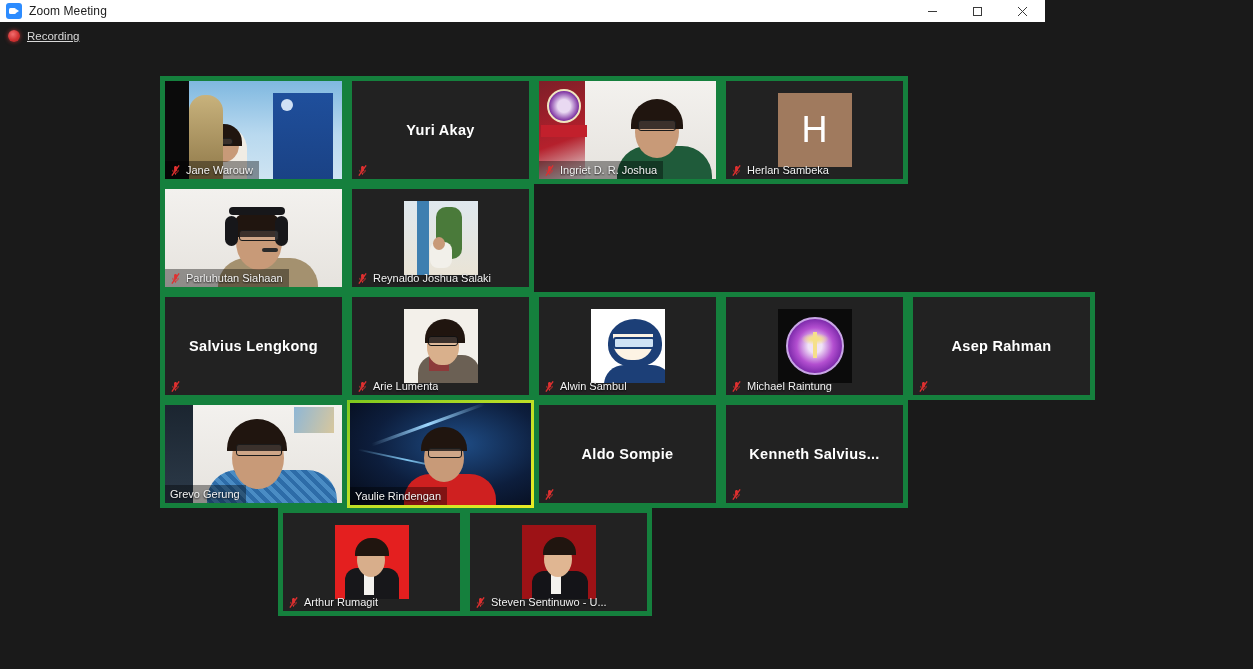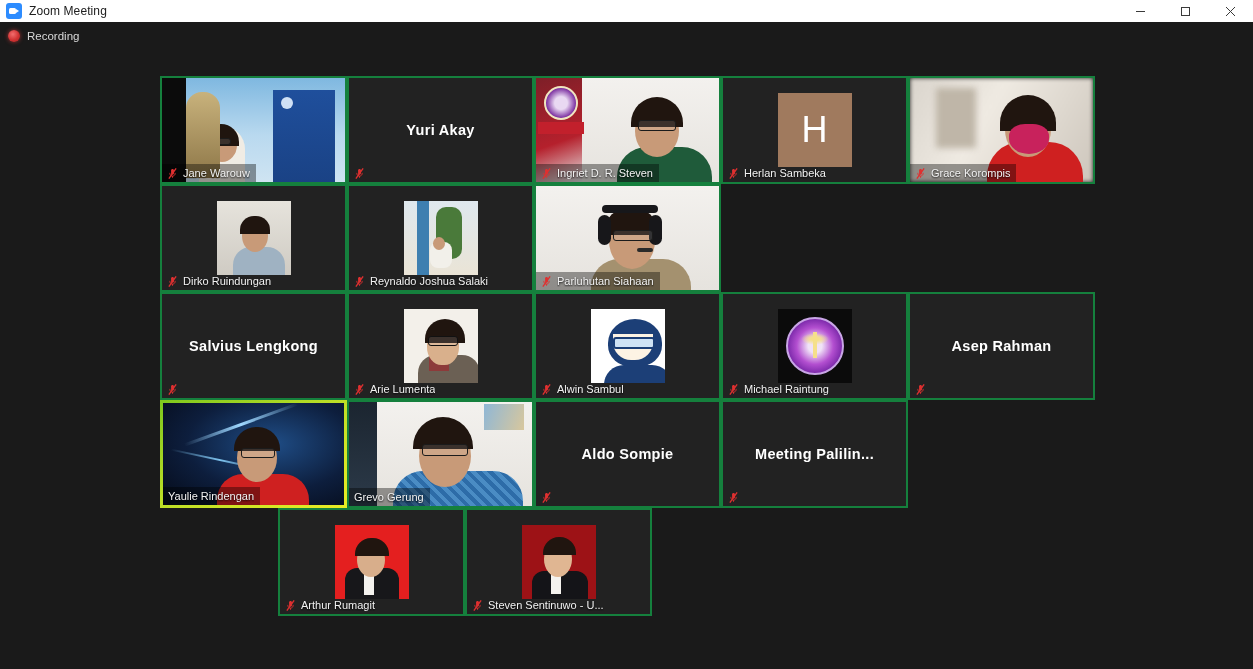--- a/index.html
+++ b/index.html
@@ -6,21 +6,21 @@
   html, body {
     width: 1253px; height: 669px;
     overflow: hidden;
     background: #1a1a1a;
     font-family: "Liberation Sans", sans-serif;
   }
 
   
   .titlebar {
     position: absolute; top: 0; left: 0;
-    width: 1253px; height: 22px;
+    width: 1045px; height: 22px;
     background: #ffffff;
     display: flex; align-items: center;
   }
   .tb-icon {
     width: 16px; height: 16px; margin-left: 6px; margin-right: 7px;
     background: #2d8cff; border-radius: 3px;
     position: relative; flex: 0 0 auto;
   }
   .tb-icon::before {
     content: ""; position: absolute;
@@ -57,39 +57,39 @@
   .recording {
     position: absolute; top: 4px; left: 8px;
     display: flex; align-items: center; gap: 7px;
     height: 20px;
   }
   .rec-dot {
     width: 12px; height: 12px; border-radius: 50%;
     background: radial-gradient(circle at 40% 35%, #f26d6d 0%, #d03232 55%, #a82424 100%);
     box-shadow: 0 0 4px rgba(220,60,60,.7);
   }
-  .rec-label { font-size: 11.5px; color: #d8d8d8; }
+  .rec-label { font-size: 11.5px; color: #d8d8d8; text-decoration: underline; }
 
   
   .grid {
     position: absolute;
     left: 160px; top: 54px;
     width: 934px; height: 432px;
   }
   .row { display: flex; height: 108px; }
   .row-bottom {
     position: absolute; left: 278px; top: 486px;
     display: flex; height: 108px;
   }
 
   .tile {
     position: relative;
     width: 187px; height: 108px;
     background: #222222;
-    border: 2px solid #15803d;
+    border: 5px solid #15803d;
     overflow: hidden;
     flex: 0 0 auto;
   }
 
   
   .bigname {
     position: absolute; inset: 0;
     display: flex; align-items: center; justify-content: center;
     color: #ffffff; font-size: 14.5px; font-weight: bold;
     letter-spacing: .3px; text-align: center; padding: 0 6px;
@@ -241,91 +241,37 @@
     <div class="hair" style="position:absolute;left:52%;top:18%;width:52px;height:30px;border-radius:26px 26px 0 0;"></div>
     <div class="glasses" style="position:absolute;left:56%;top:40%;width:38px;height:11px;"></div>
           </div>
           <div class="nametag shaded">
       <svg class="mic-muted" viewBox="0 0 14 16">
   <path d="M7 2.2c-1 0-1.8.8-1.8 1.8v3.6c0 1 .8 1.8 1.8 1.8s1.8-.8 1.8-1.8V4c0-1-.8-1.8-1.8-1.8z" fill="#e03030"></path>
   <path d="M3.6 7.2v.6c0 1.9 1.5 3.5 3.4 3.5s3.4-1.6 3.4-3.5v-.6" fill="none" stroke="#e03030" stroke-width="1.2"></path>
   <line x1="7" y1="11.3" x2="7" y2="13.4" stroke="#e03030" stroke-width="1.2"></line>
   <line x1="11.6" y1="1.4" x2="2.4" y2="14.6" stroke="#e03030" stroke-width="1.7"></line>
 </svg>
-      <span class="label">Ingriet D. R. Steven</span>
+      <span class="label">Ingriet D. R. Joshua</span>
     </div>
         </div>
         <div class="tile">
           <div class="avatar letter">H</div>
           <div class="nametag">
       <svg class="mic-muted" viewBox="0 0 14 16">
   <path d="M7 2.2c-1 0-1.8.8-1.8 1.8v3.6c0 1 .8 1.8 1.8 1.8s1.8-.8 1.8-1.8V4c0-1-.8-1.8-1.8-1.8z" fill="#e03030"></path>
   <path d="M3.6 7.2v.6c0 1.9 1.5 3.5 3.4 3.5s3.4-1.6 3.4-3.5v-.6" fill="none" stroke="#e03030" stroke-width="1.2"></path>
   <line x1="7" y1="11.3" x2="7" y2="13.4" stroke="#e03030" stroke-width="1.2"></line>
   <line x1="11.6" y1="1.4" x2="2.4" y2="14.6" stroke="#e03030" stroke-width="1.7"></line>
 </svg>
       <span class="label">Herlan Sambeka</span>
     </div>
         </div>
-        <div class="tile">
-          <div class="video">
-            <div class="ph blur-room"></div>
-    <div style="position:absolute;left:14%;top:10%;width:40px;height:60px;background:#bfb6a8;filter:blur(3px);"></div>
-    <div class="shirt-red" style="position:absolute;left:42%;top:62%;width:96px;height:46px;border-radius:34px 34px 0 0;"></div>
-    <div class="skin" style="position:absolute;left:52%;top:24%;width:46px;height:54px;"></div>
-    <div class="hair" style="position:absolute;left:49%;top:16%;width:56px;height:36px;border-radius:28px 28px 0 0;"></div>
-    <div class="mask-pink" style="position:absolute;left:54%;top:44%;width:40px;height:30px;"></div>
-          </div>
-          <div class="nametag shaded">
-      <svg class="mic-muted" viewBox="0 0 14 16">
-  <path d="M7 2.2c-1 0-1.8.8-1.8 1.8v3.6c0 1 .8 1.8 1.8 1.8s1.8-.8 1.8-1.8V4c0-1-.8-1.8-1.8-1.8z" fill="#e03030"></path>
-  <path d="M3.6 7.2v.6c0 1.9 1.5 3.5 3.4 3.5s3.4-1.6 3.4-3.5v-.6" fill="none" stroke="#e03030" stroke-width="1.2"></path>
-  <line x1="7" y1="11.3" x2="7" y2="13.4" stroke="#e03030" stroke-width="1.2"></line>
-  <line x1="11.6" y1="1.4" x2="2.4" y2="14.6" stroke="#e03030" stroke-width="1.7"></line>
-</svg>
-      <span class="label">Grace Korompis</span>
-    </div>
-        </div>
       </div>
       <div class="row">
-        <div class="tile">
-          <div class="avatar">
-            <div class="ph" style="background:linear-gradient(180deg,#e6e3dc 0%,#cfcbc3 100%);"></div>
-    <div style="position:absolute;left:22%;top:62%;width:52px;height:30px;background:#9fb2c2;border-radius:18px 18px 0 0;"></div>
-    <div class="skin" style="position:absolute;left:34%;top:26%;width:26px;height:32px;"></div>
-    <div class="hair" style="position:absolute;left:32%;top:20%;width:30px;height:18px;border-radius:14px 14px 0 0;"></div>
-          </div>
-          <div class="nametag">
-      <svg class="mic-muted" viewBox="0 0 14 16">
-  <path d="M7 2.2c-1 0-1.8.8-1.8 1.8v3.6c0 1 .8 1.8 1.8 1.8s1.8-.8 1.8-1.8V4c0-1-.8-1.8-1.8-1.8z" fill="#e03030"></path>
-  <path d="M3.6 7.2v.6c0 1.9 1.5 3.5 3.4 3.5s3.4-1.6 3.4-3.5v-.6" fill="none" stroke="#e03030" stroke-width="1.2"></path>
-  <line x1="7" y1="11.3" x2="7" y2="13.4" stroke="#e03030" stroke-width="1.2"></line>
-  <line x1="11.6" y1="1.4" x2="2.4" y2="14.6" stroke="#e03030" stroke-width="1.7"></line>
-</svg>
-      <span class="label">Dirko Ruindungan</span>
-    </div>
-        </div>
-        <div class="tile">
-          <div class="avatar">
-            <div class="ph" style="background:linear-gradient(180deg,#dfe8ee 0%,#eae4d6 100%);"></div>
-    <div style="position:absolute;left:18%;top:0;width:12px;height:100%;background:#3e7fb0;"></div>
-    <div style="position:absolute;left:44%;top:8%;width:26px;height:52px;background:#4a7a3a;border-radius:10px;"></div>
-    <div style="position:absolute;left:36%;top:56%;width:22px;height:26px;background:#f2f0ea;border-radius:8px;"></div>
-    <div class="skin" style="position:absolute;left:40%;top:48%;width:12px;height:13px;"></div>
-          </div>
-          <div class="nametag">
-      <svg class="mic-muted" viewBox="0 0 14 16">
-  <path d="M7 2.2c-1 0-1.8.8-1.8 1.8v3.6c0 1 .8 1.8 1.8 1.8s1.8-.8 1.8-1.8V4c0-1-.8-1.8-1.8-1.8z" fill="#e03030"></path>
-  <path d="M3.6 7.2v.6c0 1.9 1.5 3.5 3.4 3.5s3.4-1.6 3.4-3.5v-.6" fill="none" stroke="#e03030" stroke-width="1.2"></path>
-  <line x1="7" y1="11.3" x2="7" y2="13.4" stroke="#e03030" stroke-width="1.2"></line>
-  <line x1="11.6" y1="1.4" x2="2.4" y2="14.6" stroke="#e03030" stroke-width="1.7"></line>
-</svg>
-      <span class="label">Reynaldo Joshua Salaki</span>
-    </div>
-        </div>
         <div class="tile">
           <div class="video">
             <div class="ph wall-white"></div>
     <div class="body" style="position:absolute;left:30%;top:70%;width:100px;height:38px;background:#a4916f;border-radius:28px 28px 0 0;"></div>
     <div class="skin" style="position:absolute;left:40%;top:26%;width:46px;height:56px;"></div>
     <div class="hair" style="position:absolute;left:37%;top:20%;width:54px;height:28px;border-radius:26px 26px 0 0;"></div>
     <div style="position:absolute;left:34%;top:28%;width:13px;height:30px;background:#17171a;border-radius:7px;"></div>
     <div style="position:absolute;left:62%;top:28%;width:13px;height:30px;background:#17171a;border-radius:7px;"></div>
     <div style="position:absolute;left:36%;top:18%;width:56px;height:8px;background:#17171a;border-radius:6px;"></div>
     <div class="glasses" style="position:absolute;left:42%;top:42%;width:40px;height:11px;"></div>
@@ -334,20 +280,38 @@
           <div class="nametag shaded">
       <svg class="mic-muted" viewBox="0 0 14 16">
   <path d="M7 2.2c-1 0-1.8.8-1.8 1.8v3.6c0 1 .8 1.8 1.8 1.8s1.8-.8 1.8-1.8V4c0-1-.8-1.8-1.8-1.8z" fill="#e03030"></path>
   <path d="M3.6 7.2v.6c0 1.9 1.5 3.5 3.4 3.5s3.4-1.6 3.4-3.5v-.6" fill="none" stroke="#e03030" stroke-width="1.2"></path>
   <line x1="7" y1="11.3" x2="7" y2="13.4" stroke="#e03030" stroke-width="1.2"></line>
   <line x1="11.6" y1="1.4" x2="2.4" y2="14.6" stroke="#e03030" stroke-width="1.7"></line>
 </svg>
       <span class="label">Parluhutan Siahaan</span>
     </div>
         </div>
+        <div class="tile">
+          <div class="avatar">
+            <div class="ph" style="background:linear-gradient(180deg,#dfe8ee 0%,#eae4d6 100%);"></div>
+    <div style="position:absolute;left:18%;top:0;width:12px;height:100%;background:#3e7fb0;"></div>
+    <div style="position:absolute;left:44%;top:8%;width:26px;height:52px;background:#4a7a3a;border-radius:10px;"></div>
+    <div style="position:absolute;left:36%;top:56%;width:22px;height:26px;background:#f2f0ea;border-radius:8px;"></div>
+    <div class="skin" style="position:absolute;left:40%;top:48%;width:12px;height:13px;"></div>
+          </div>
+          <div class="nametag">
+      <svg class="mic-muted" viewBox="0 0 14 16">
+  <path d="M7 2.2c-1 0-1.8.8-1.8 1.8v3.6c0 1 .8 1.8 1.8 1.8s1.8-.8 1.8-1.8V4c0-1-.8-1.8-1.8-1.8z" fill="#e03030"></path>
+  <path d="M3.6 7.2v.6c0 1.9 1.5 3.5 3.4 3.5s3.4-1.6 3.4-3.5v-.6" fill="none" stroke="#e03030" stroke-width="1.2"></path>
+  <line x1="7" y1="11.3" x2="7" y2="13.4" stroke="#e03030" stroke-width="1.2"></line>
+  <line x1="11.6" y1="1.4" x2="2.4" y2="14.6" stroke="#e03030" stroke-width="1.7"></line>
+</svg>
+      <span class="label">Reynaldo Joshua Salaki</span>
+    </div>
+        </div>
       </div>
       <div class="row">
         <div class="tile">
           <div class="bigname">Salvius Lengkong</div>
           <div class="nametag">
       <svg class="mic-muted" viewBox="0 0 14 16">
   <path d="M7 2.2c-1 0-1.8.8-1.8 1.8v3.6c0 1 .8 1.8 1.8 1.8s1.8-.8 1.8-1.8V4c0-1-.8-1.8-1.8-1.8z" fill="#e03030"></path>
   <path d="M3.6 7.2v.6c0 1.9 1.5 3.5 3.4 3.5s3.4-1.6 3.4-3.5v-.6" fill="none" stroke="#e03030" stroke-width="1.2"></path>
   <line x1="7" y1="11.3" x2="7" y2="13.4" stroke="#e03030" stroke-width="1.2"></line>
   <line x1="11.6" y1="1.4" x2="2.4" y2="14.6" stroke="#e03030" stroke-width="1.7"></line>
@@ -416,64 +380,64 @@
   <path d="M7 2.2c-1 0-1.8.8-1.8 1.8v3.6c0 1 .8 1.8 1.8 1.8s1.8-.8 1.8-1.8V4c0-1-.8-1.8-1.8-1.8z" fill="#e03030"></path>
   <path d="M3.6 7.2v.6c0 1.9 1.5 3.5 3.4 3.5s3.4-1.6 3.4-3.5v-.6" fill="none" stroke="#e03030" stroke-width="1.2"></path>
   <line x1="7" y1="11.3" x2="7" y2="13.4" stroke="#e03030" stroke-width="1.2"></line>
   <line x1="11.6" y1="1.4" x2="2.4" y2="14.6" stroke="#e03030" stroke-width="1.7"></line>
 </svg>
 
     </div>
         </div>
       </div>
       <div class="row">
+        <div class="tile">
+          <div class="video">
+            <div class="ph wall-white"></div>
+    <div style="position:absolute;left:0;top:0;width:28px;height:100%;background:linear-gradient(180deg,#1b2530,#2c3a49);"></div>
+    <div style="position:absolute;right:8px;top:2px;width:40px;height:26px;background:linear-gradient(110deg,#8fb7d6,#d8c79d);"></div>
+    <div class="shirt-batik" style="position:absolute;left:24%;top:66%;width:130px;height:42px;border-radius:30px 30px 0 0;"></div>
+    <div class="skin" style="position:absolute;left:38%;top:22%;width:52px;height:62px;"></div>
+    <div class="hair" style="position:absolute;left:35%;top:14%;width:60px;height:32px;border-radius:30px 30px 0 0;"></div>
+    <div class="glasses" style="position:absolute;left:40%;top:40%;width:46px;height:12px;"></div>
+          </div>
+          <div class="nametag shaded">
+
+      <span class="label">Grevo Gerung</span>
+    </div>
+        </div>
         <div class="tile active">
           <div class="video">
             <div class="ph space"></div>
     <div style="position:absolute;left:10%;top:20%;width:120px;height:3px;background:linear-gradient(90deg,rgba(120,200,255,0),#9fd8ff,rgba(120,200,255,0));transform:rotate(-20deg);"></div>
     <div style="position:absolute;left:4%;top:55%;width:100px;height:2px;background:linear-gradient(90deg,rgba(120,200,255,0),#7fc4ef,rgba(120,200,255,0));transform:rotate(12deg);"></div>
     <div class="shirt-red" style="position:absolute;left:30%;top:70%;width:92px;height:38px;border-radius:26px 26px 0 0;"></div>
     <div class="skin" style="position:absolute;left:41%;top:30%;width:40px;height:48px;"></div>
     <div class="hair" style="position:absolute;left:39%;top:24%;width:46px;height:24px;border-radius:22px 22px 0 0;"></div>
     <div class="glasses" style="position:absolute;left:43%;top:44%;width:34px;height:10px;"></div>
           </div>
           <div class="nametag shaded">
 
       <span class="label">Yaulie Rindengan</span>
     </div>
         </div>
         <div class="tile">
-          <div class="video">
-            <div class="ph wall-white"></div>
-    <div style="position:absolute;left:0;top:0;width:28px;height:100%;background:linear-gradient(180deg,#1b2530,#2c3a49);"></div>
-    <div style="position:absolute;right:8px;top:2px;width:40px;height:26px;background:linear-gradient(110deg,#8fb7d6,#d8c79d);"></div>
-    <div class="shirt-batik" style="position:absolute;left:24%;top:66%;width:130px;height:42px;border-radius:30px 30px 0 0;"></div>
-    <div class="skin" style="position:absolute;left:38%;top:22%;width:52px;height:62px;"></div>
-    <div class="hair" style="position:absolute;left:35%;top:14%;width:60px;height:32px;border-radius:30px 30px 0 0;"></div>
-    <div class="glasses" style="position:absolute;left:40%;top:40%;width:46px;height:12px;"></div>
-          </div>
-          <div class="nametag shaded">
-
-      <span class="label">Grevo Gerung</span>
-    </div>
-        </div>
-        <div class="tile">
           <div class="bigname">Aldo Sompie</div>
           <div class="nametag">
       <svg class="mic-muted" viewBox="0 0 14 16">
   <path d="M7 2.2c-1 0-1.8.8-1.8 1.8v3.6c0 1 .8 1.8 1.8 1.8s1.8-.8 1.8-1.8V4c0-1-.8-1.8-1.8-1.8z" fill="#e03030"></path>
   <path d="M3.6 7.2v.6c0 1.9 1.5 3.5 3.4 3.5s3.4-1.6 3.4-3.5v-.6" fill="none" stroke="#e03030" stroke-width="1.2"></path>
   <line x1="7" y1="11.3" x2="7" y2="13.4" stroke="#e03030" stroke-width="1.2"></line>
   <line x1="11.6" y1="1.4" x2="2.4" y2="14.6" stroke="#e03030" stroke-width="1.7"></line>
 </svg>
 
     </div>
         </div>
         <div class="tile">
-          <div class="bigname">Meeting  Palilin...</div>
+          <div class="bigname">Kenneth  Salvius...</div>
           <div class="nametag">
       <svg class="mic-muted" viewBox="0 0 14 16">
   <path d="M7 2.2c-1 0-1.8.8-1.8 1.8v3.6c0 1 .8 1.8 1.8 1.8s1.8-.8 1.8-1.8V4c0-1-.8-1.8-1.8-1.8z" fill="#e03030"></path>
   <path d="M3.6 7.2v.6c0 1.9 1.5 3.5 3.4 3.5s3.4-1.6 3.4-3.5v-.6" fill="none" stroke="#e03030" stroke-width="1.2"></path>
   <line x1="7" y1="11.3" x2="7" y2="13.4" stroke="#e03030" stroke-width="1.2"></line>
   <line x1="11.6" y1="1.4" x2="2.4" y2="14.6" stroke="#e03030" stroke-width="1.7"></line>
 </svg>
 
     </div>
         </div>

